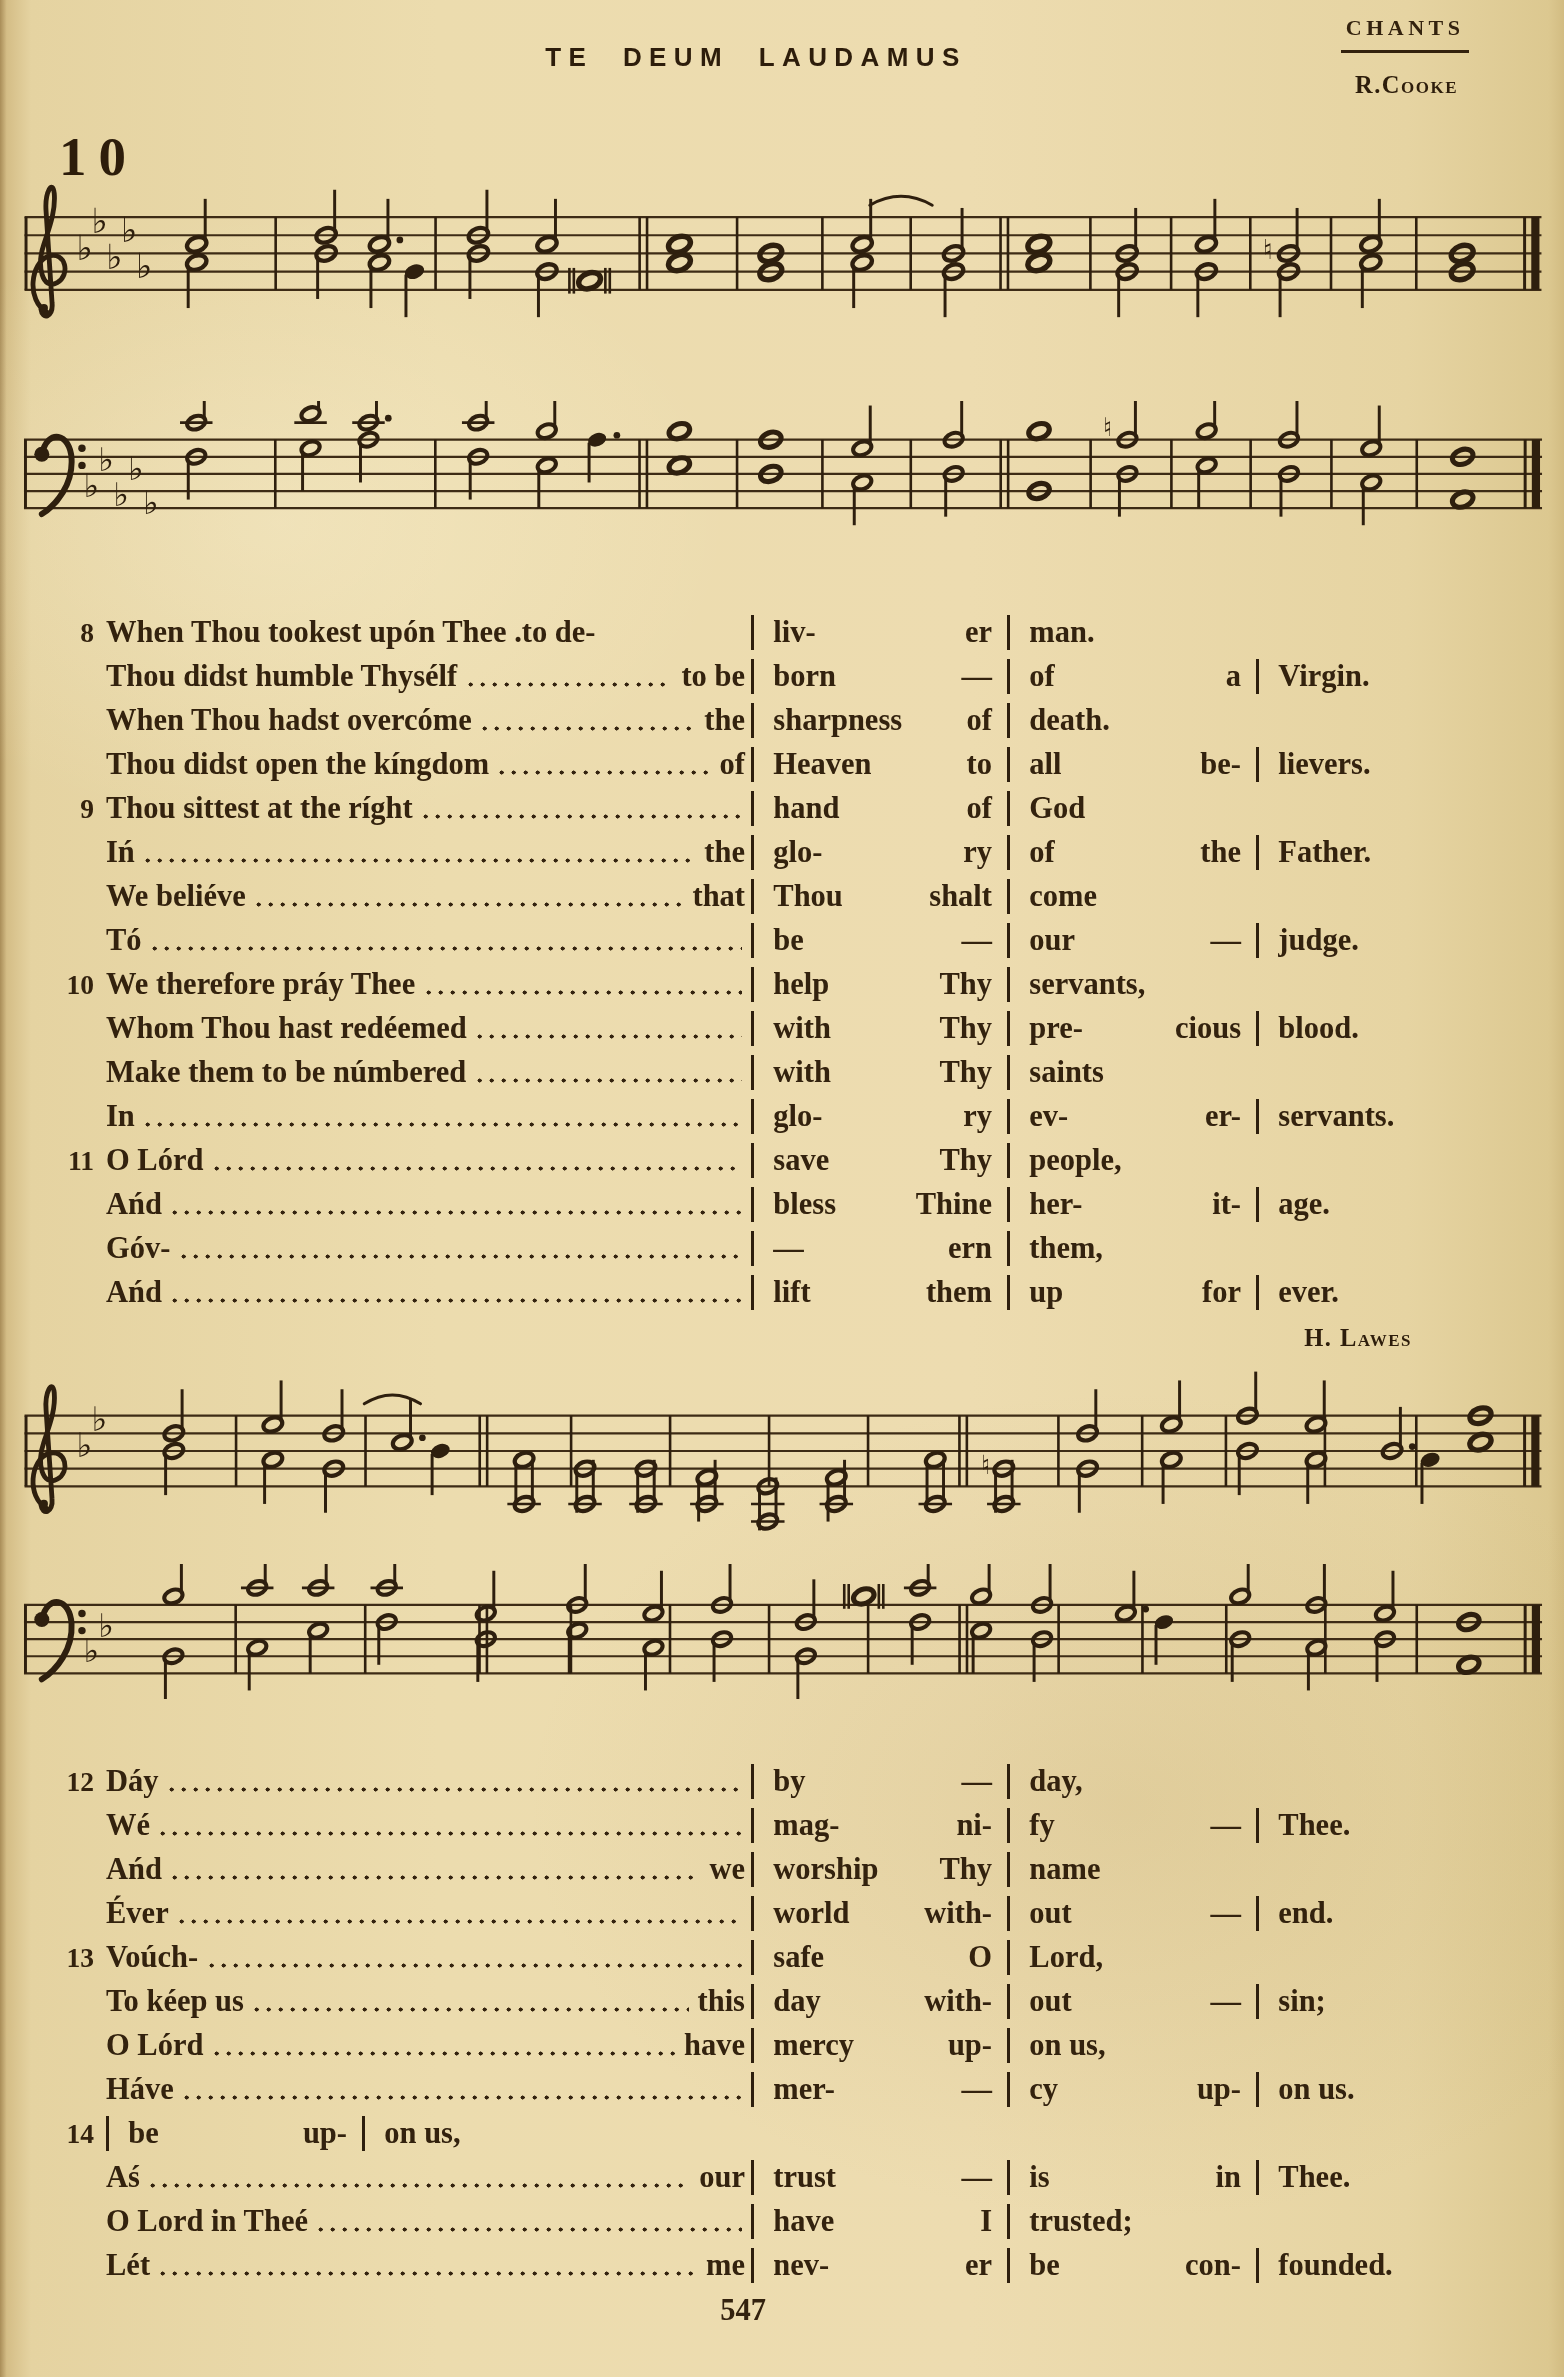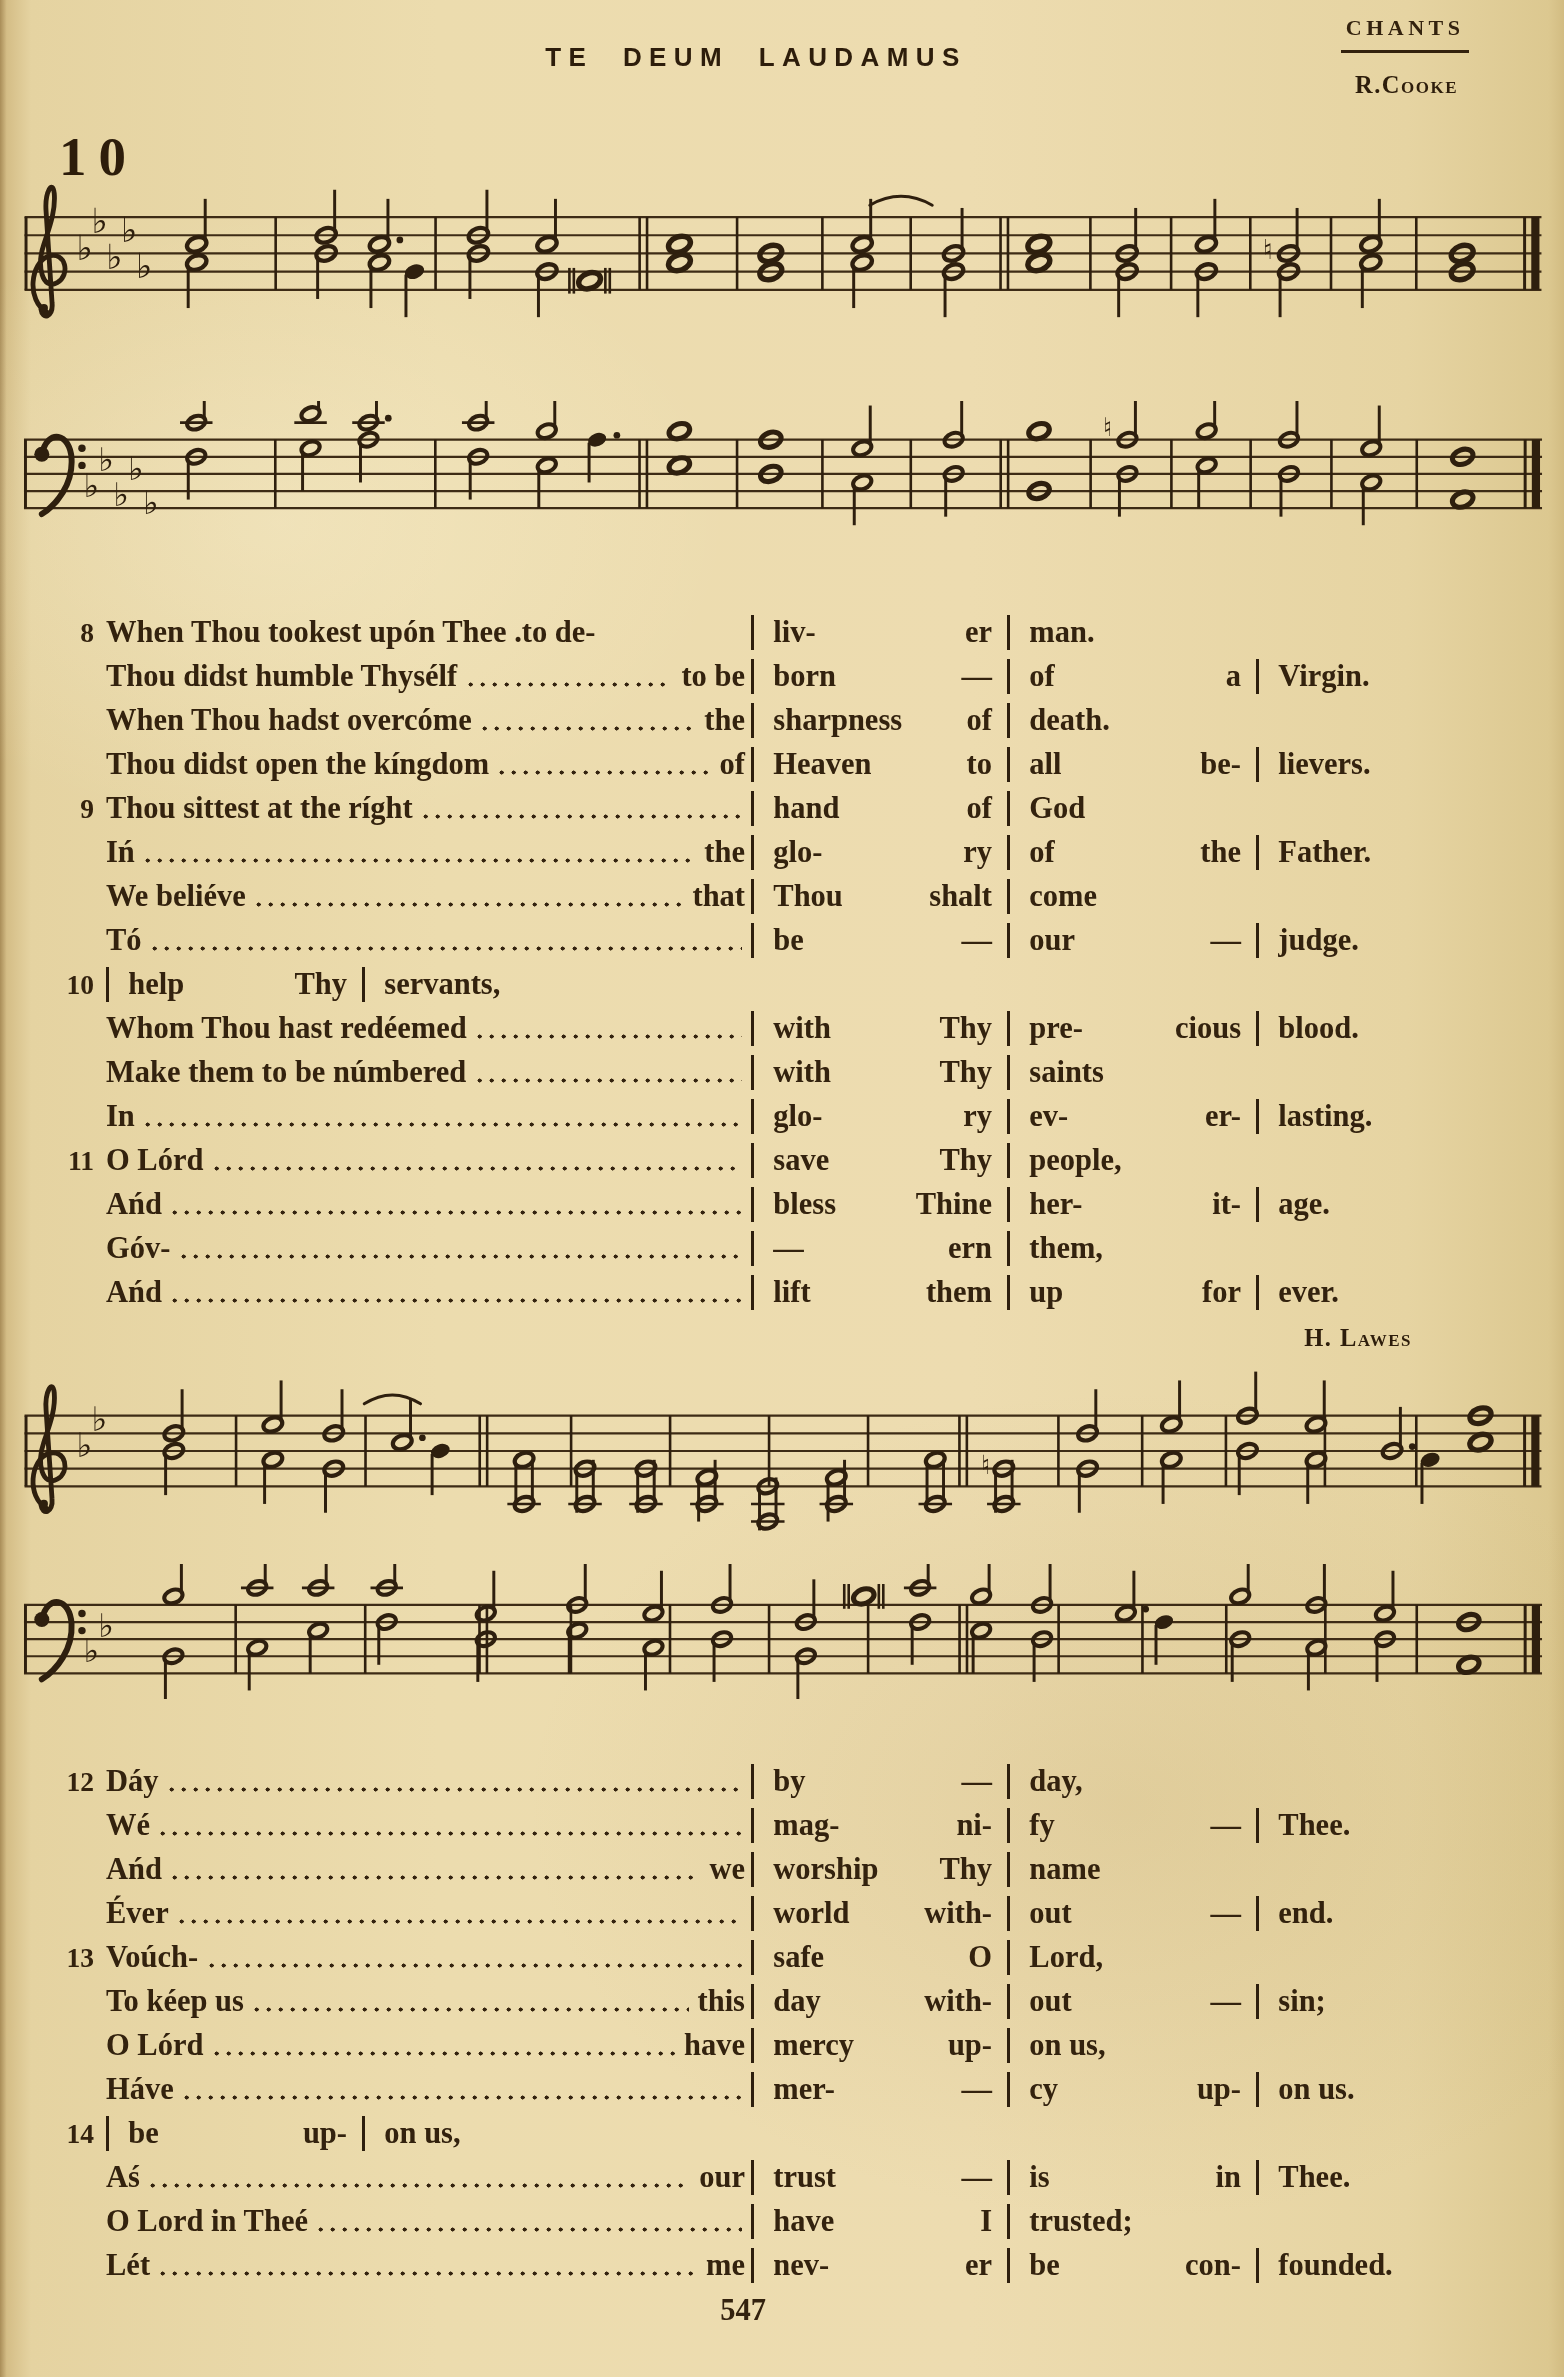--- a/index.html
+++ b/index.html
@@ -413,20 +413,24 @@
         <div class="seg seg2">
           <span class="">our</span>
           <span class="">—</span>
         </div>
         <div class="seg seg3">
           <span class="">judge.</span>
         </div>
       </div>
       <div class="vrow">
         <span class="vnum">10</span>
+        <div class="vlead">
+          <span class="ltext">We therefore práy Thee</span>
+          <span class="leader"></span>
+        </div>
         <div class="seg seg1">
           <span class="">help</span>
           <span class="">Thy</span>
         </div>
         <div class="seg seg2">
           <span class="">servants,</span>
           <span class=""></span>
         </div>
         <div class="seg seg3 nobar">
           <span class=""></span>
@@ -476,21 +480,21 @@
         </div>
         <div class="seg seg1">
           <span class="">glo-</span>
           <span class="">ry</span>
         </div>
         <div class="seg seg2">
           <span class="">ev-</span>
           <span class="">er-</span>
         </div>
         <div class="seg seg3">
-          <span class="">lasting.</span>
+          <span class="">servants.</span>
         </div>
       </div>
       <div class="vrow">
         <span class="vnum">11</span>
         <div class="vlead">
           <span class="ltext">O Lórd</span>
           <span class="leader"></span>
         </div>
         <div class="seg seg1">
           <span class="">save</span>

